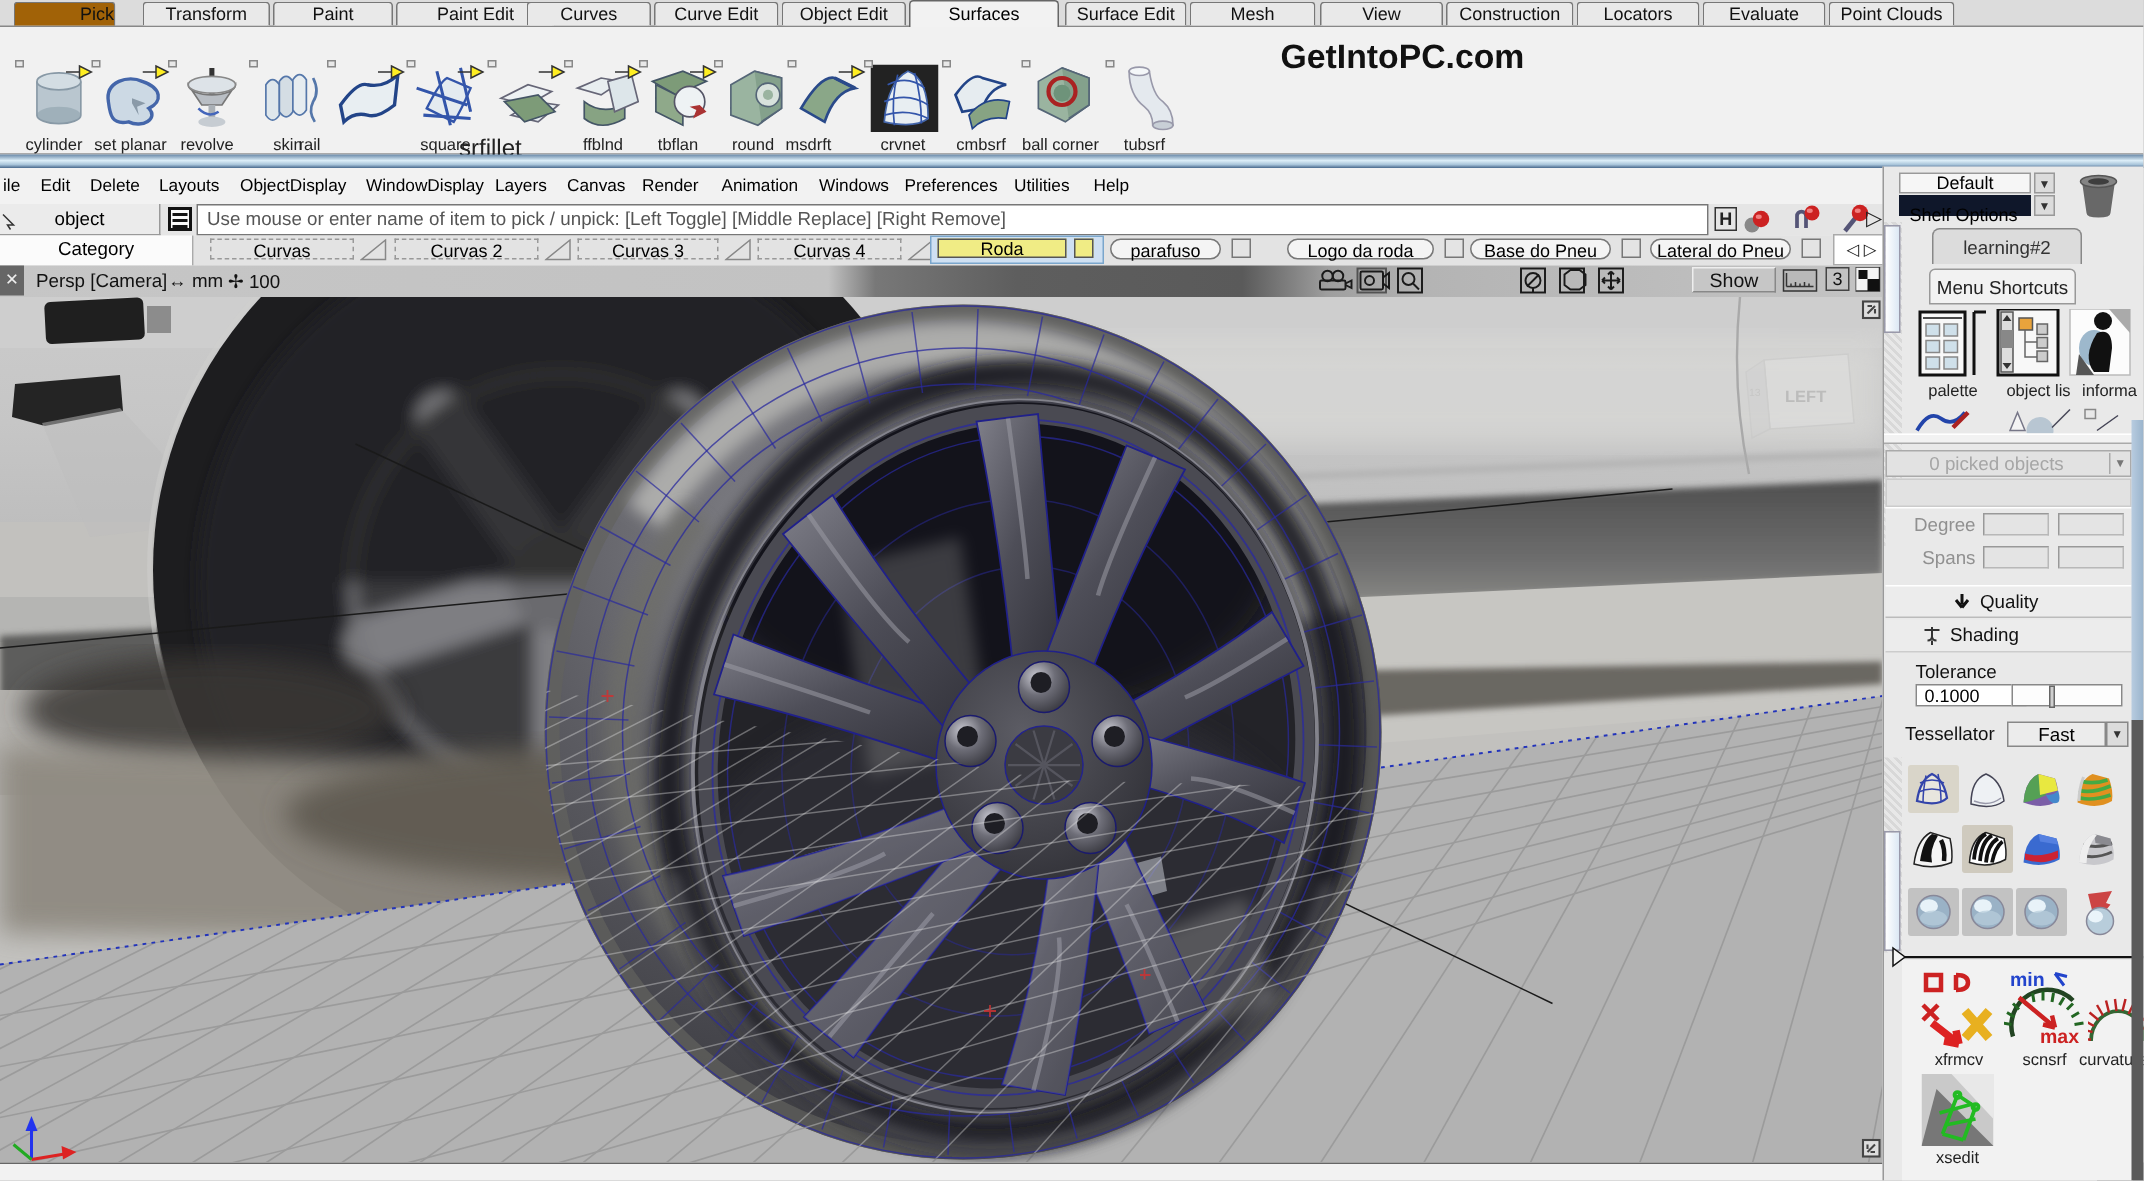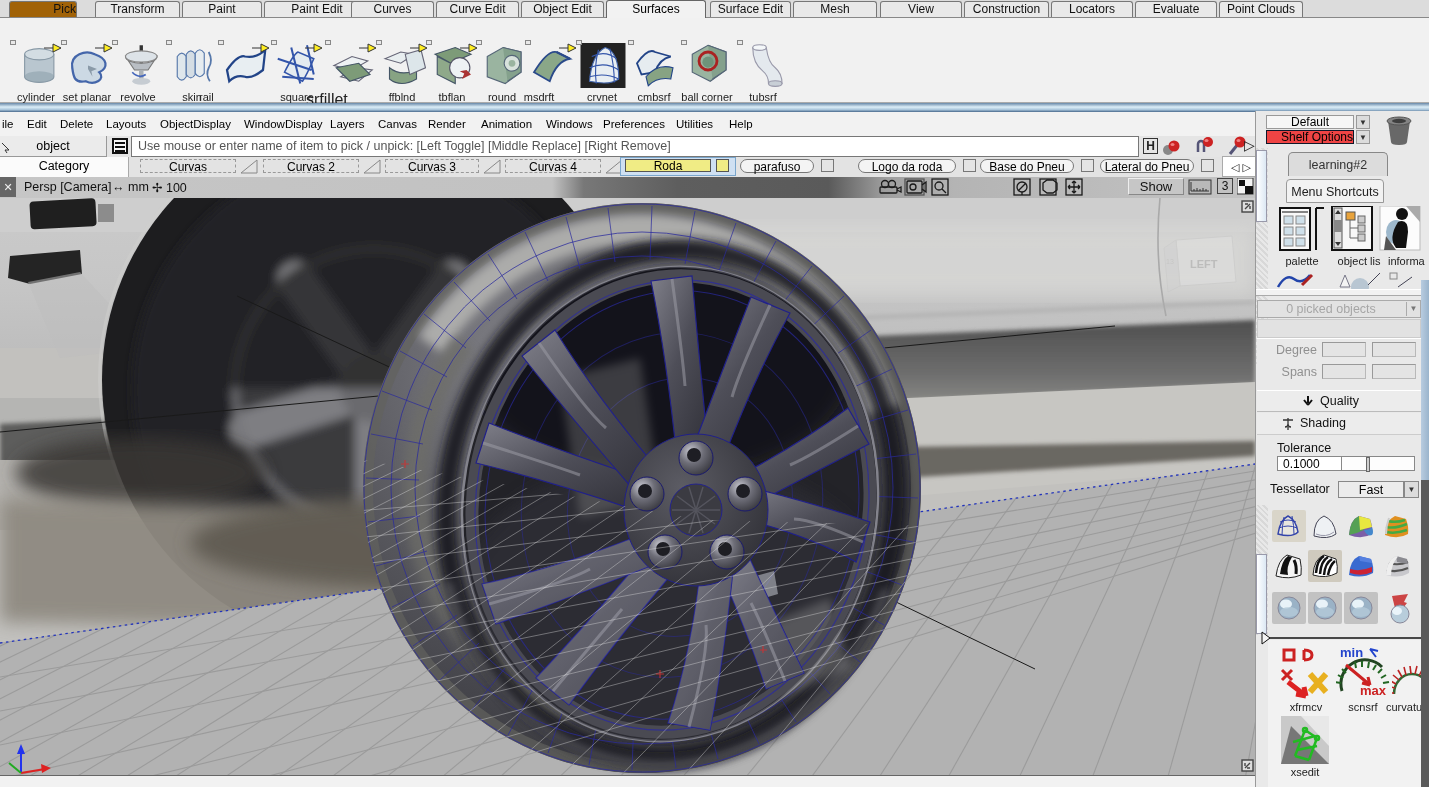--- a/index.html
+++ b/index.html
@@ -162,20 +162,21 @@
 <div style="position:absolute;left:681px;top:22px;width:6px;height:5px;border:1px solid #888;background:#e8e8e8"></div>
 <div style="position:absolute;left:662px;top:73px;width:90px;text-align:center;font-size:11px;color:#222">ball corner</div>
 <div style="position:absolute;left:737px;top:24px;width:4px"></div>
 <svg width="46" height="45" viewBox="0 0 40 40" style="position:absolute;left:741px;top:25px">
       <path d="M10,4 h12 q2,14 8,18 q6,5 6,14 h-12 q0,-7 -5,-11 q-9,-7 -9,-21 Z" fill="#e4e9ee" stroke="#99a"></path>
       <ellipse cx="16" cy="4" rx="6" ry="2.5" fill="#f4f7f9" stroke="#99a"></ellipse>
       <ellipse cx="30" cy="36" rx="6" ry="2.5" fill="#c8cfd6" stroke="#99a"></ellipse>
     </svg>
 <div style="position:absolute;left:737px;top:22px;width:6px;height:5px;border:1px solid #888;background:#e8e8e8"></div>
 <div style="position:absolute;left:718px;top:73px;width:90px;text-align:center;font-size:11px;color:#222">tubsrf</div>
+<div class="abs" style="left:790px;top:7px;width:290px;font-size:22.5px;font-weight:bold;color:#111;font-family:'Liberation Sans',sans-serif;text-align:center">GetIntoPC.com</div>
 </div>
 <div class="abs" style="left:0;top:103px;width:1429px;height:9px;background:linear-gradient(180deg,#6888a8 0%,#dceef8 45%,#a8c4da 75%,#48688c 100%)"></div>
 <div class="abs" style="left:0;top:112px;width:1429px;height:24px;background:#f2f2f2">
 <span style="position:absolute;left:2px;top:6px;font-size:11.5px;color:#000">ile</span>
     <span style="position:absolute;left:27px;top:6px;font-size:11.5px;color:#000">Edit</span>
     <span style="position:absolute;left:60px;top:6px;font-size:11.5px;color:#000">Delete</span>
     <span style="position:absolute;left:106px;top:6px;font-size:11.5px;color:#000">Layouts</span>
     <span style="position:absolute;left:160px;top:6px;font-size:11.5px;color:#000">ObjectDisplay</span>
     <span style="position:absolute;left:244px;top:6px;font-size:11.5px;color:#000">WindowDisplay</span>
     <span style="position:absolute;left:330px;top:6px;font-size:11.5px;color:#000">Layers</span>
@@ -641,21 +642,21 @@
           <path d="M1245,570 L1250,565 M1245,565 v3 M1250,570 h-3"></path>
         </g>
 </g>
     </svg>
 </div>
 <div class="abs" style="left:0;top:775px;width:1255px;height:12px;background:#f2f2f2;border-top:1px solid #666"></div>
 <div class="abs" style="left:1398px;top:775px;width:31px;height:12px;background:#3a3a3a"></div>
 <div style="position:absolute;left:1255px;top:111px;width:174px;height:676px;background:#e9e9e9;border-left:1px solid #999"></div>
 <div style="position:absolute;left:1266px;top:115px;width:88px;height:14px;background:#f6f6f6;border:1px solid #999;font-size:12px;text-align:center;line-height:13px">Default</div>
 <div style="position:absolute;left:1356px;top:115px;width:14px;height:14px;background:#dcdcdc;border:1px solid #999;font-size:8px;text-align:center;line-height:13px;color:#333">▼</div>
-<div style="position:absolute;left:1266px;top:130px;width:88px;height:14px;background:#ef4444;border:1px solid #0f172a;font-size:12px;text-align:right;line-height:13px">Shelf Options</div>
+<div style="position:absolute;left:1266px;top:130px;width:88px;height:14px;background:#ef4444;border:7px solid #0f172a;font-size:12px;text-align:left;line-height:13px">Shelf Options</div>
 <div style="position:absolute;left:1356px;top:130px;width:14px;height:14px;background:#dcdcdc;border:1px solid #999;font-size:8px;text-align:center;line-height:13px;color:#333">▼</div>
 <svg width="40" height="33" style="position:absolute;left:1379px;top:113px">
     <path d="M9,8 l3,21 q0,3 8,3 q8,0 8,-3 l3,-21" fill="#686868"></path>
     <ellipse cx="20" cy="8" rx="12" ry="4" fill="#848484" stroke="#555"></ellipse>
     <ellipse cx="20" cy="8" rx="7" ry="2.2" fill="#3e3e3e"></ellipse>
   </svg>
 <div style="position:absolute;left:1288px;top:152px;width:100px;height:24px;background:#dcdcdc;border:1px solid #888;border-bottom:none;border-radius:5px 5px 0 0;font-size:12.5px;text-align:center;line-height:24px;color:#333">learning#2</div>
 <div style="position:absolute;left:1286px;top:179px;width:98px;height:24px;background:#f2f2f2;border:1px solid #999;border-radius:4px 4px 0 0;font-size:12.5px;text-align:center;line-height:24px;color:#222">Menu Shortcuts</div>
 <div style="position:absolute;left:1256px;top:148px;width:12px;height:216px;background:repeating-linear-gradient(45deg,#d8d8d8 0 2px,#e8e8e8 2px 4px)"></div>
 <div style="position:absolute;left:1256px;top:150px;width:11px;height:72px;background:linear-gradient(90deg,#fff,#dce8f4);border:1px solid #99a"></div>

